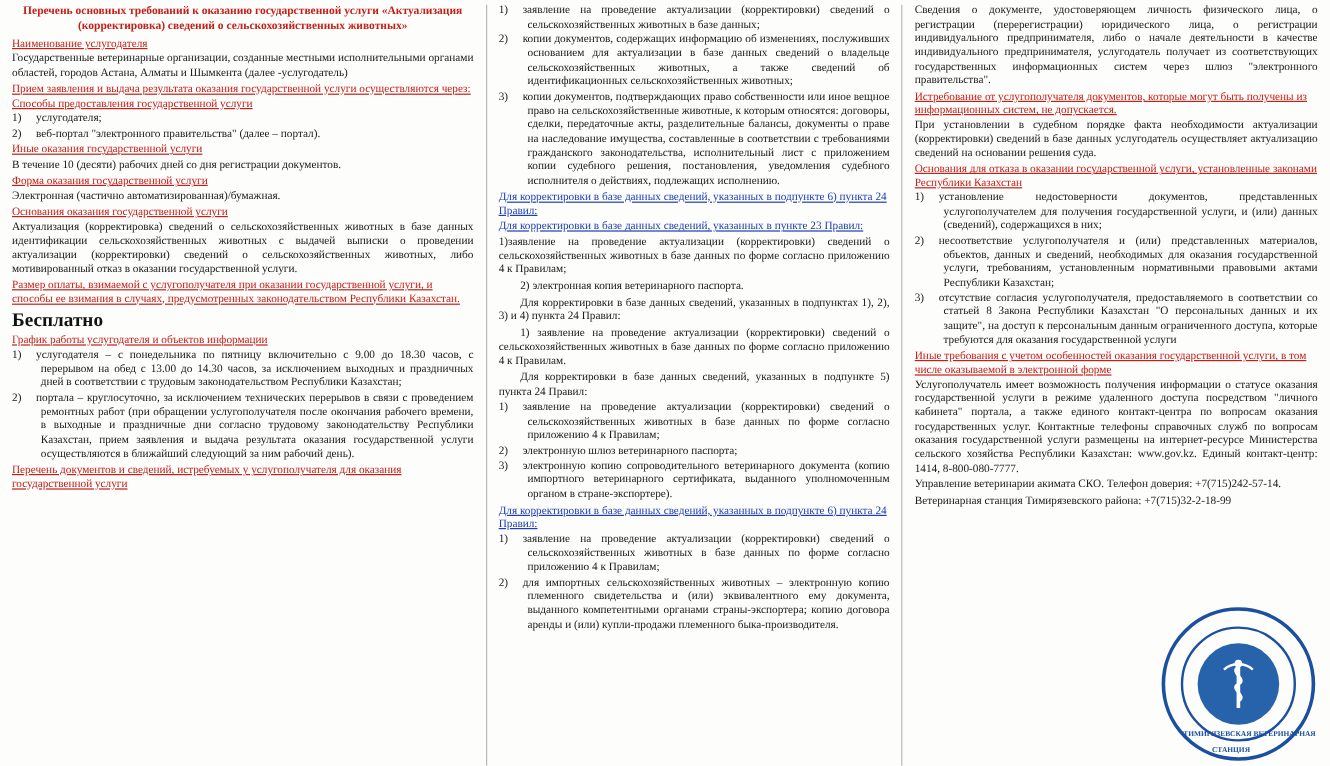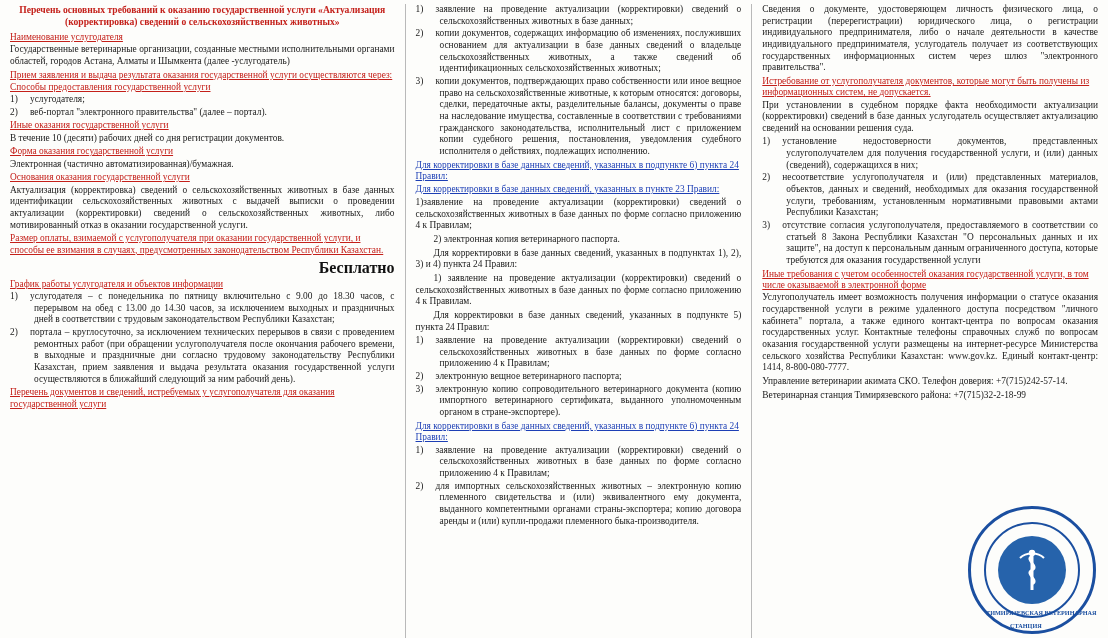--- a/index.html
+++ b/index.html
@@ -43,21 +43,20 @@
     font-weight: bold;
     text-align: center;
     color: #c4201a;
     margin: 0 0 4px 0;
   }
   .free {
     font-size: 16px;
     font-weight: bold;
     color: #111;
     margin: 3px 0 2px 0;
-    text-align: right;
   }
   .hdr {
     font-size: 9.4px;
     color: #c4201a;
     text-decoration: underline;
     margin: 1px 0 1px 0;
     line-height: 1.2;
   }
   .hdr-b {
     font-size: 9.4px;
@@ -194,39 +193,40 @@
     <div class="blue-hdr">Для корректировки в базе данных сведений, указанных в пункте 23 Правил:</div>
 
     <p class="t">1)заявление на проведение актуализации (корректировки) сведений о сельскохозяйственных животных в базе данных по форме согласно приложению 4 к Правилам;</p>
     <p class="t ind">2) электронная копия ветеринарного паспорта.</p>
     <p class="t ind">Для корректировки в базе данных сведений, указанных в подпунктах 1), 2), 3) и 4) пункта 24 Правил:</p>
     <p class="t ind">1) заявление на проведение актуализации (корректировки) сведений о сельскохозяйственных животных в базе данных по форме согласно приложению 4 к Правилам.</p>
     <p class="t ind">Для корректировки в базе данных сведений, указанных в подпункте 5) пункта 24 Правил:</p>
 
     <ol class="lst">
       <li><span class="num">1)</span><span>заявление на проведение актуализации (корректировки) сведений о сельскохозяйственных животных в базе данных по форме согласно приложению 4 к Правилам;</span></li>
-      <li><span class="num">2)</span><span>электронную вещное ветеринарного паспорта;</span></li>
+      <li><span class="num">2)</span><span>электронную шлюз ветеринарного паспорта;</span></li>
       <li><span class="num">3)</span><span>электронную копию сопроводительного ветеринарного документа (копию импортного ветеринарного сертификата, выданного уполномоченным органом в стране-экспортере).</span></li>
     </ol>
 
     <div class="blue-hdr">Для корректировки в базе данных сведений, указанных в подпункте 6) пункта 24 Правил:</div>
 
     <ol class="lst">
       <li><span class="num">1)</span><span>заявление на проведение актуализации (корректировки) сведений о сельскохозяйственных животных в базе данных по форме согласно приложению 4 к Правилам;</span></li>
       <li><span class="num">2)</span><span>для импортных сельскохозяйственных животных – электронную копию племенного свидетельства и (или) эквивалентного ему документа, выданного компетентными органами страны-экспортера; копию договора аренды и (или) купли-продажи племенного быка-производителя.</span></li>
     </ol>
   </div>
 
   <div class="col col-3">
     <p class="t">Сведения о документе, удостоверяющем личность физического лица, о регистрации (перерегистрации) юридического лица, о регистрации индивидуального предпринимателя, либо о начале деятельности в качестве индивидуального предпринимателя, услугодатель получает из соответствующих государственных информационных систем через шлюз "электронного правительства".</p>
 
     <div class="hdr">Истребование от услугополучателя документов, которые могут быть получены из информационных систем, не допускается.</div>
 
     <p class="t">При установлении в судебном порядке факта необходимости актуализации (корректировки) сведений в базе данных услугодатель осуществляет актуализацию сведений на основании решения суда.</p>
 
+    <div class="hdr">Основания для отказа в оказании государственной услуги, установленные законами Республики Казахстан</div>
 
     <ol class="lst">
       <li><span class="num">1)</span><span>установление недостоверности документов, представленных услугополучателем для получения государственной услуги, и (или) данных (сведений), содержащихся в них;</span></li>
       <li><span class="num">2)</span><span>несоответствие услугополучателя и (или) представленных материалов, объектов, данных и сведений, необходимых для оказания государственной услуги, требованиям, установленным нормативными правовыми актами Республики Казахстан;</span></li>
       <li><span class="num">3)</span><span>отсутствие согласия услугополучателя, предоставляемого в соответствии со статьей 8 Закона Республики Казахстан "О персональных данных и их защите", на доступ к персональным данным ограниченного доступа, которые требуются для оказания государственной услуги</span></li>
     </ol>
 
     <div class="hdr">Иные требования с учетом особенностей оказания государственной услуги, в том числе оказываемой в электронной форме</div>
 
     <p class="t">Услугополучатель имеет возможность получения информации о статусе оказания государственной услуги в режиме удаленного доступа посредством "личного кабинета" портала, а также единого контакт-центра по вопросам оказания государственных услуг. Контактные телефоны справочных служб по вопросам оказания государственной услуги размещены на интернет-ресурсе Министерства сельского хозяйства Республики Казахстан: www.gov.kz. Единый контакт-центр: 1414, 8-800-080-7777.</p>

